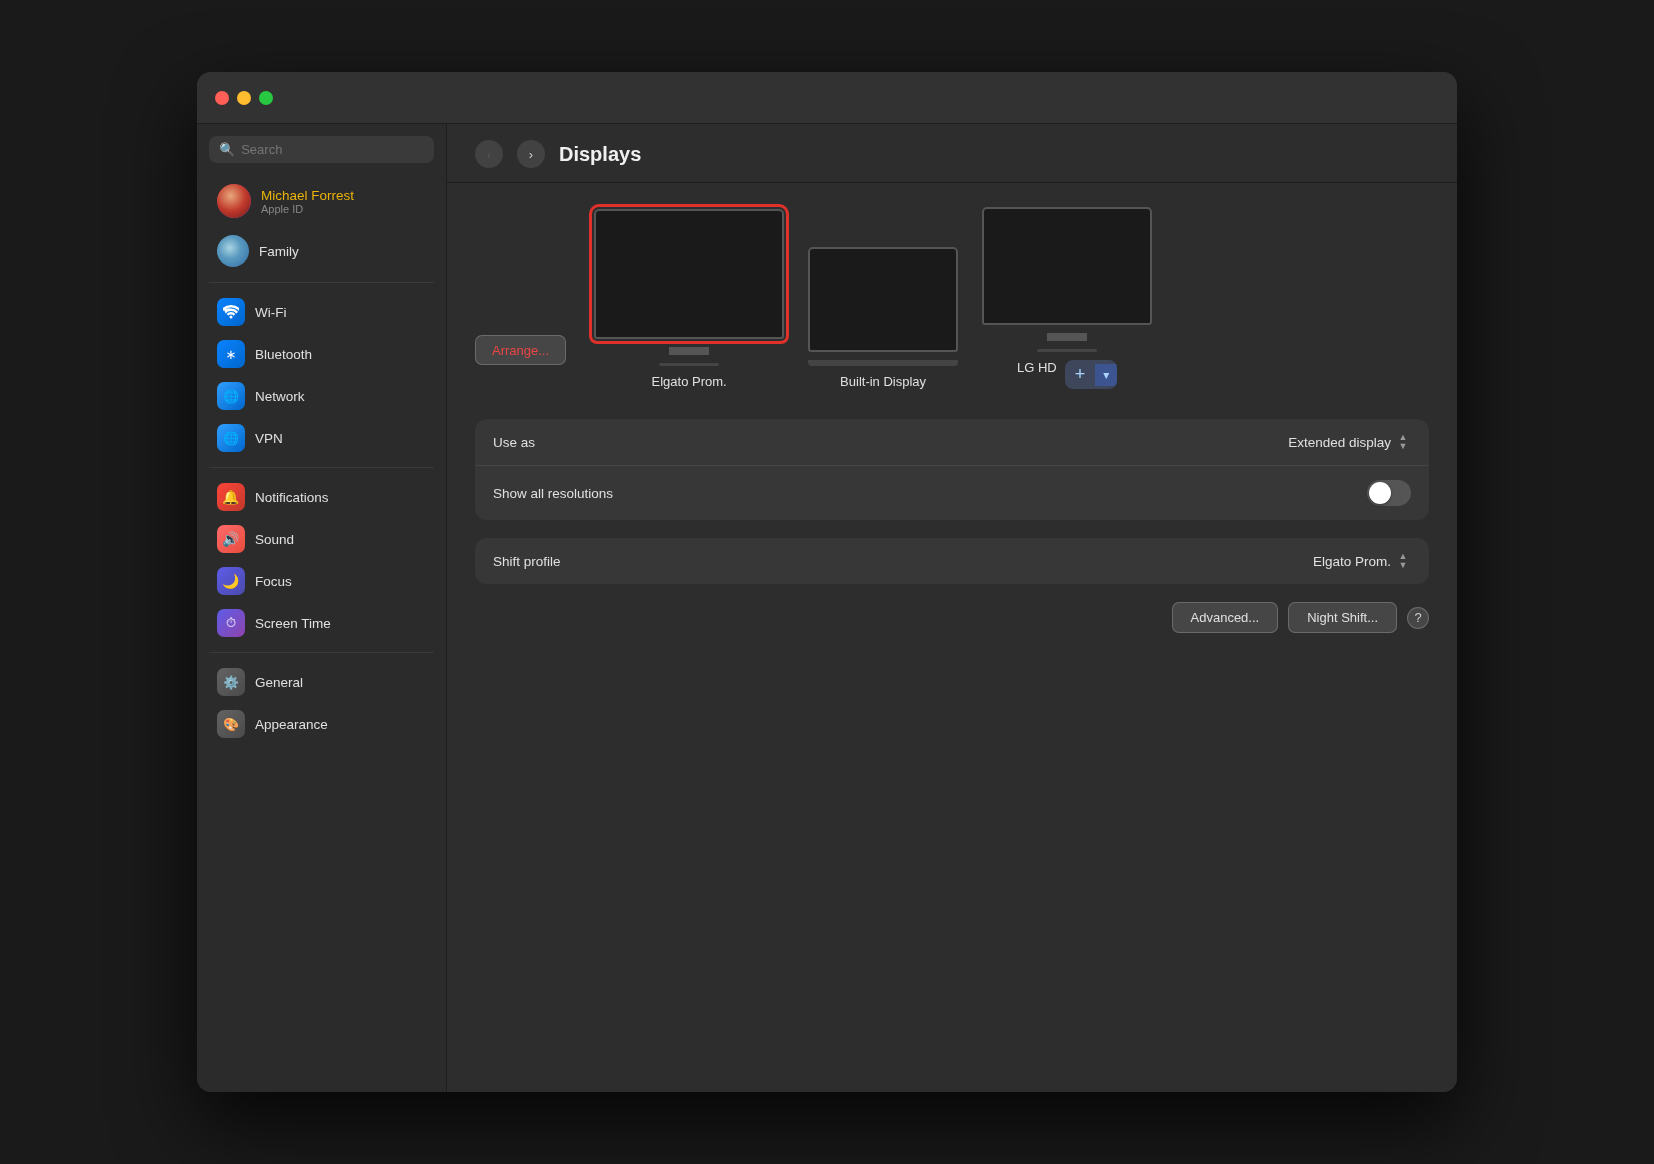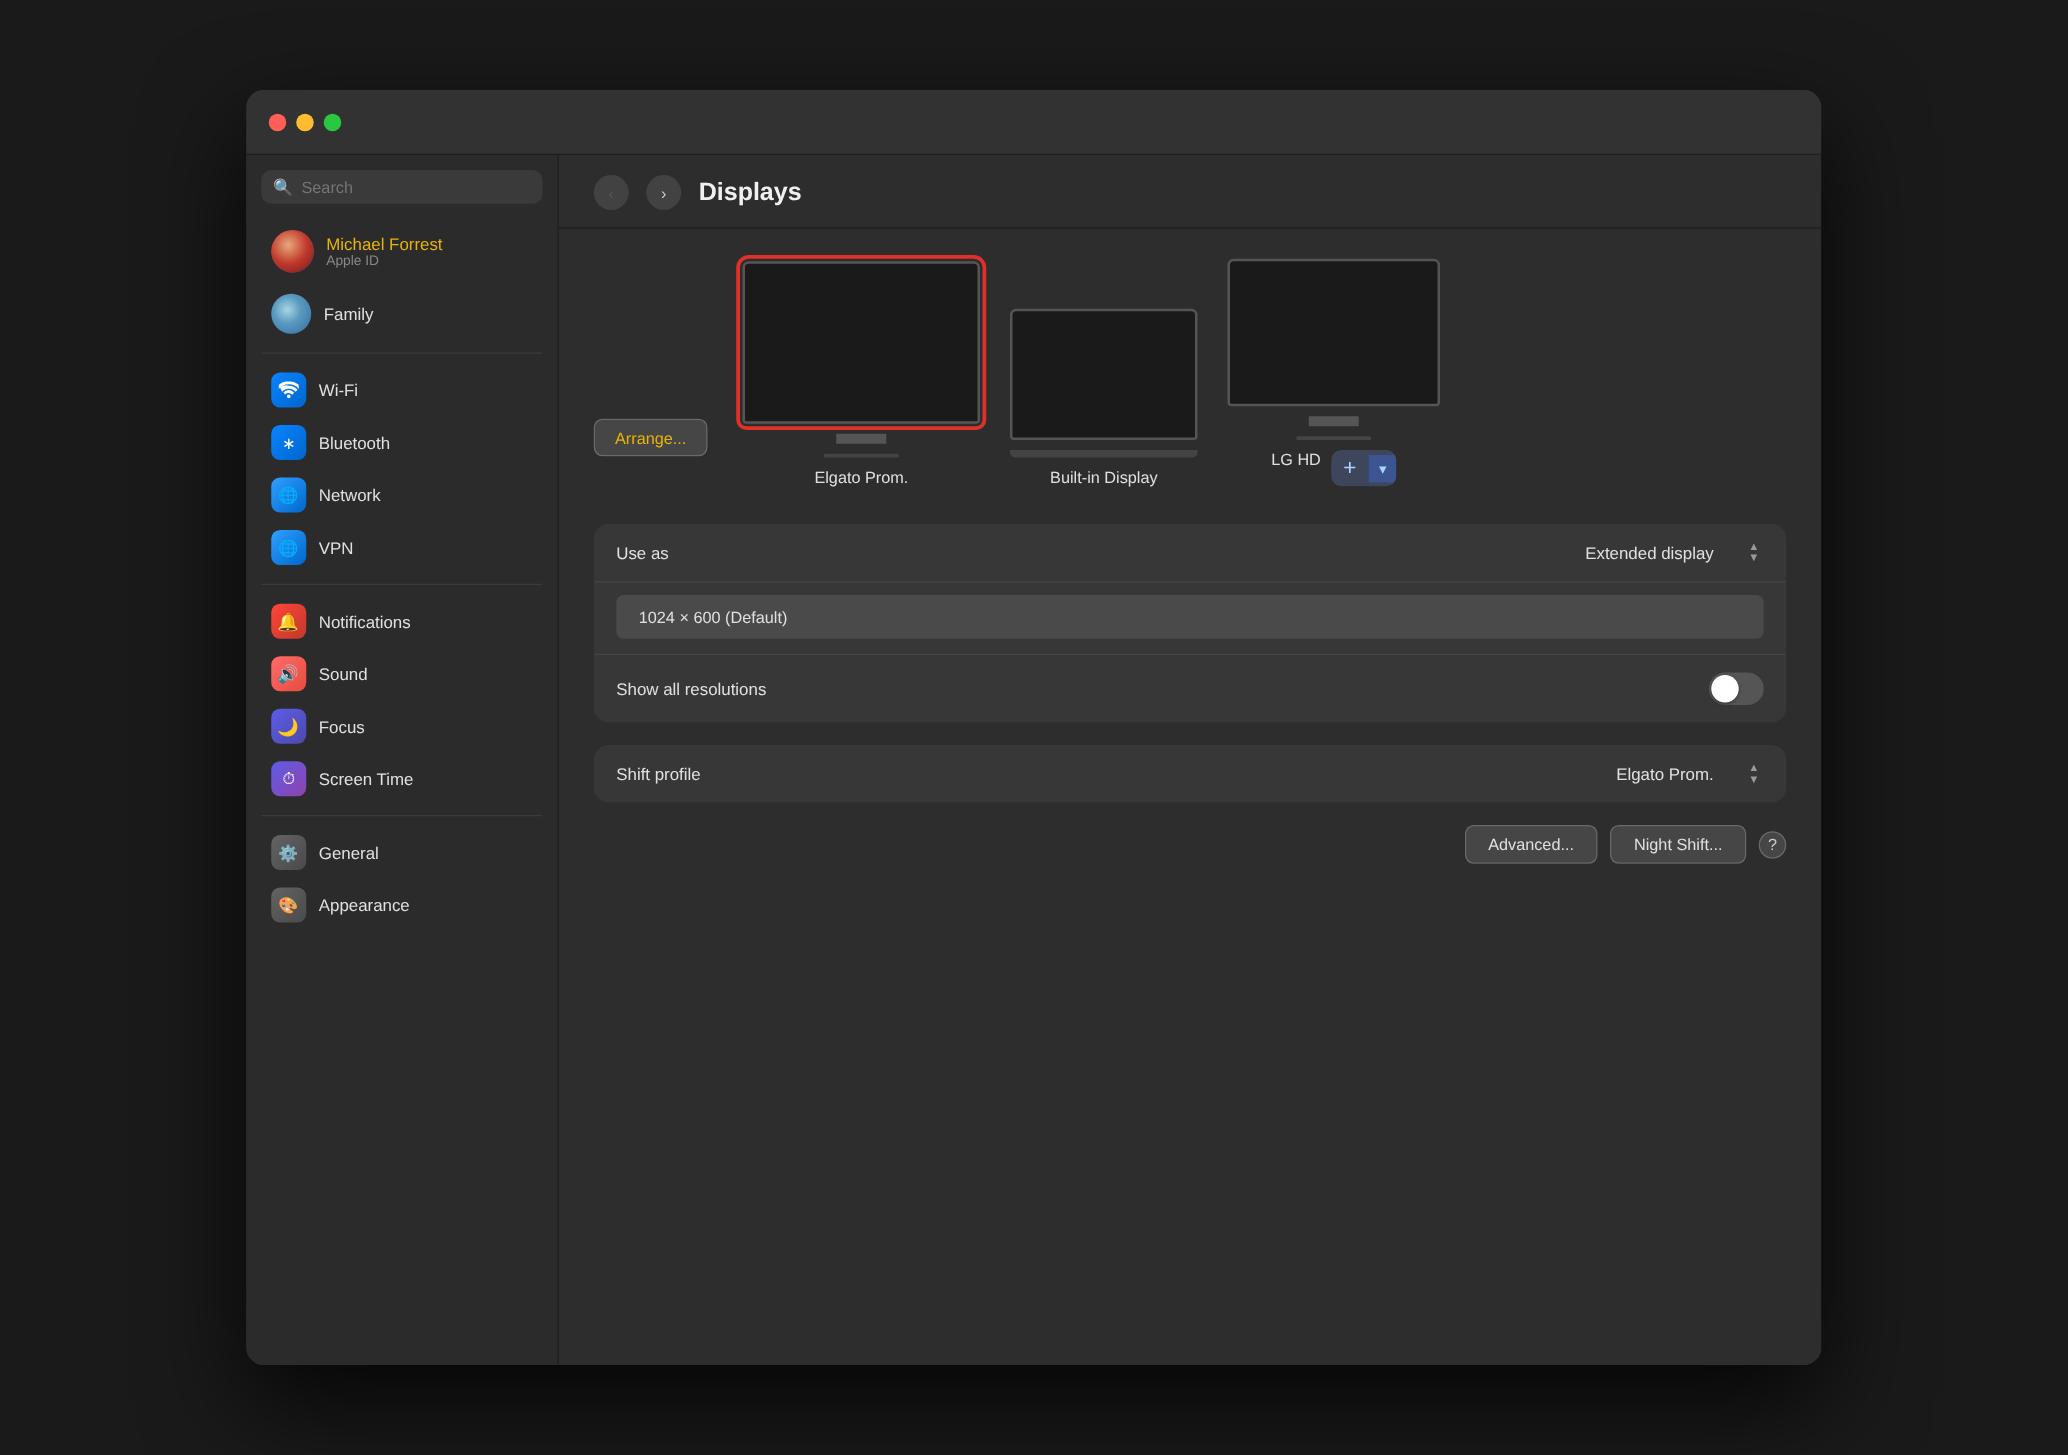--- a/index.html
+++ b/index.html
@@ -234,21 +234,21 @@
       align-items: flex-end;
       gap: 28px;
       margin-bottom: 30px;
     }
 
     .arrange-btn {
       background: rgba(255,255,255,0.12);
       border: 1px solid rgba(255,255,255,0.2);
       border-radius: 7px;
       padding: 6px 16px;
-      color: #eab308;
+      color: #ef4444;
       font-size: 13px;
       cursor: pointer;
       height: 30px;
       display: flex;
       align-items: center;
       margin-bottom: 24px;
       flex-shrink: 0;
     }
 
     .display-item {
@@ -336,21 +336,21 @@
     }
 
     .settings-row-label {
       font-size: 13.5px;
       color: #e0e0e0;
     }
 
     .settings-row-value {
       display: flex;
       align-items: center;
-      gap: 24px;
+      gap: 4px;
       color: #e0e0e0;
       font-size: 13.5px;
     }
 
     .stepper-arrow {
       font-size: 9px;
       color: #999;
       line-height: 1;
     }
 
@@ -631,25 +631,20 @@
             <span class="settings-row-label">Use as</span>
             <div class="settings-row-value">
               <span>Extended display</span>
               <div class="stepper-ctrl">
                 <span class="stepper-arrow">▲</span>
                 <span class="stepper-arrow">▼</span>
               </div>
             </div>
           </div>
 
-          <div class="settings-row" style="flex-direction:column;align-items:stretch;padding:10px 18px;">
-            <div class="resolution-bar">
-              <span>1024 × 600 (Default)</span>
-            </div>
-          </div>
 
           <div class="settings-row">
             <span class="settings-row-label">Show all resolutions</span>
             <div class="toggle-switch">
               <div class="knob"></div>
             </div>
           </div>
 
         </div>
 

